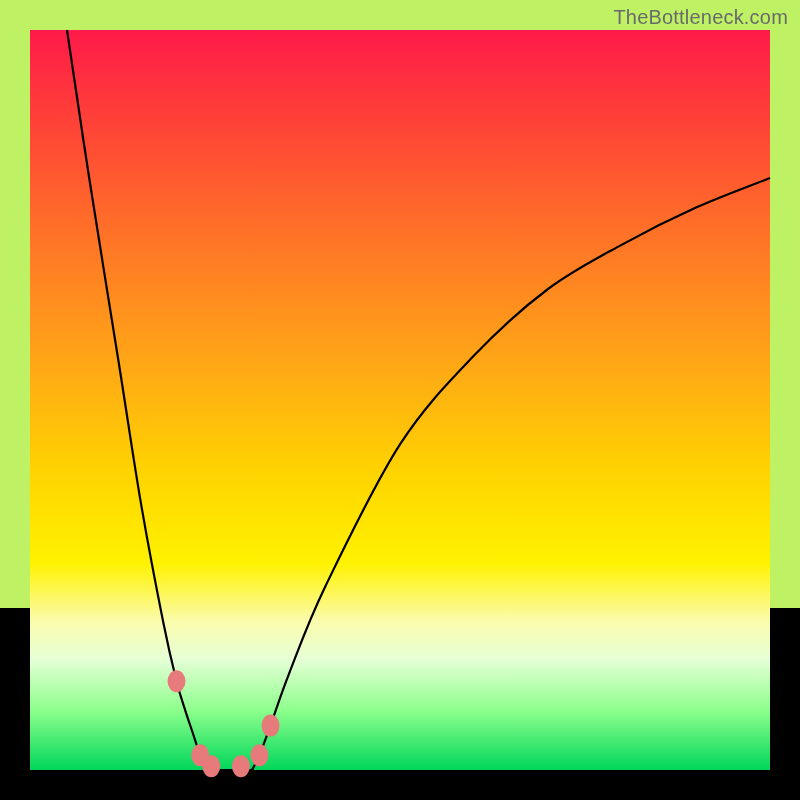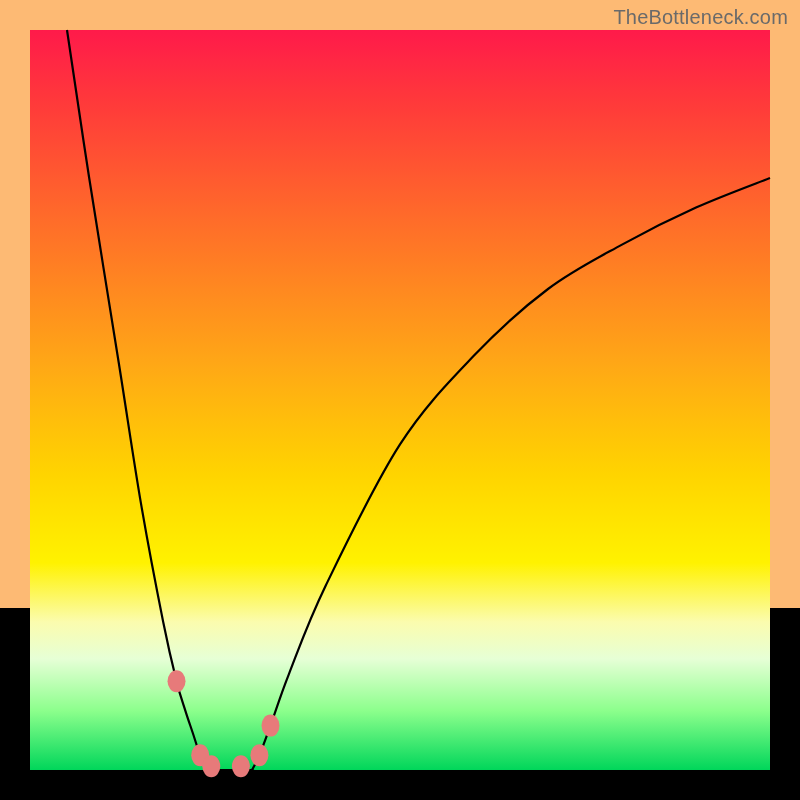--- a/index.html
+++ b/index.html
@@ -8,21 +8,21 @@
     width: 800px;
     height: 800px;
     background: #000;
     font-family: Arial, Helvetica, sans-serif;
     overflow: hidden;
   }
   .frame {
     position: relative;
     width: 800px;
     height: 608px;
-    background: #fdba74;
+    background: #bef264;
   }
   .plot-area {
     position: absolute;
     left: 30px;
     top: 30px;
     width: 740px;
     height: 740px;
     background: linear-gradient(to bottom,
       #ff1a4a 0%,
       #ff3a3a 10%,

